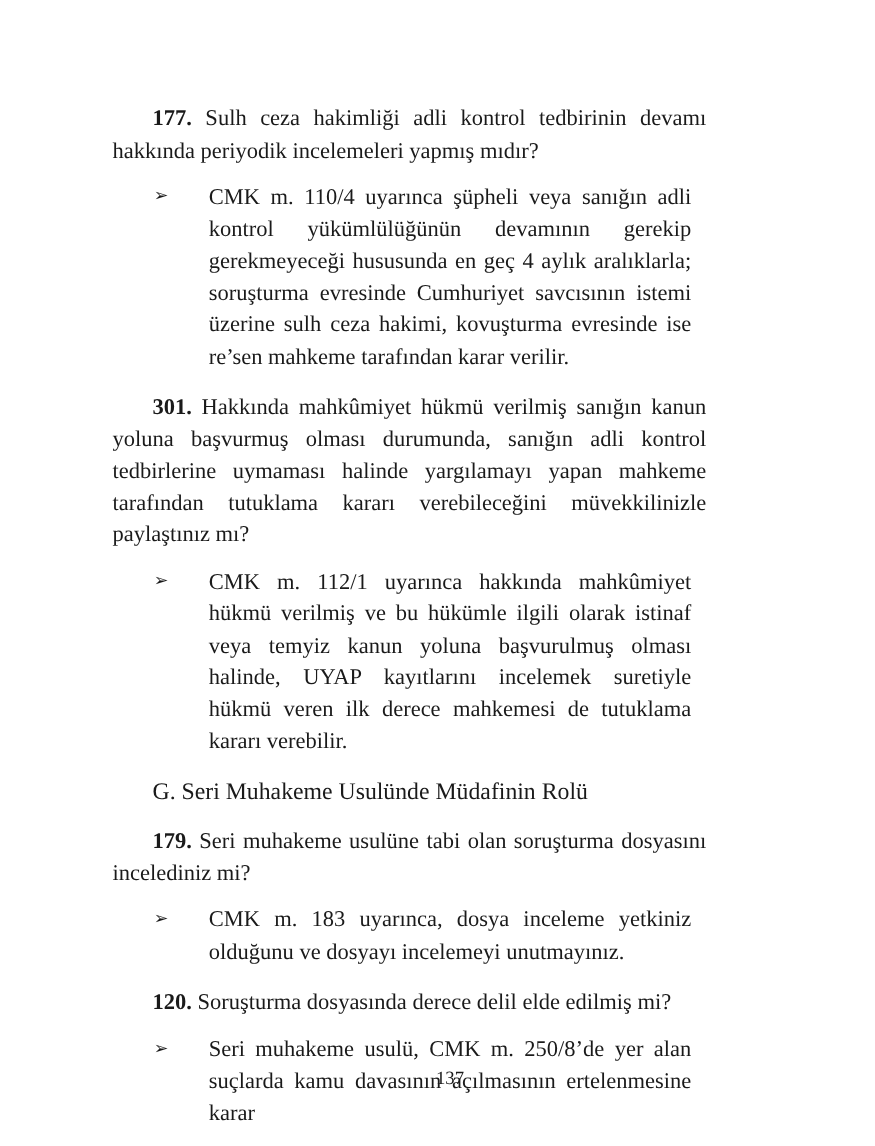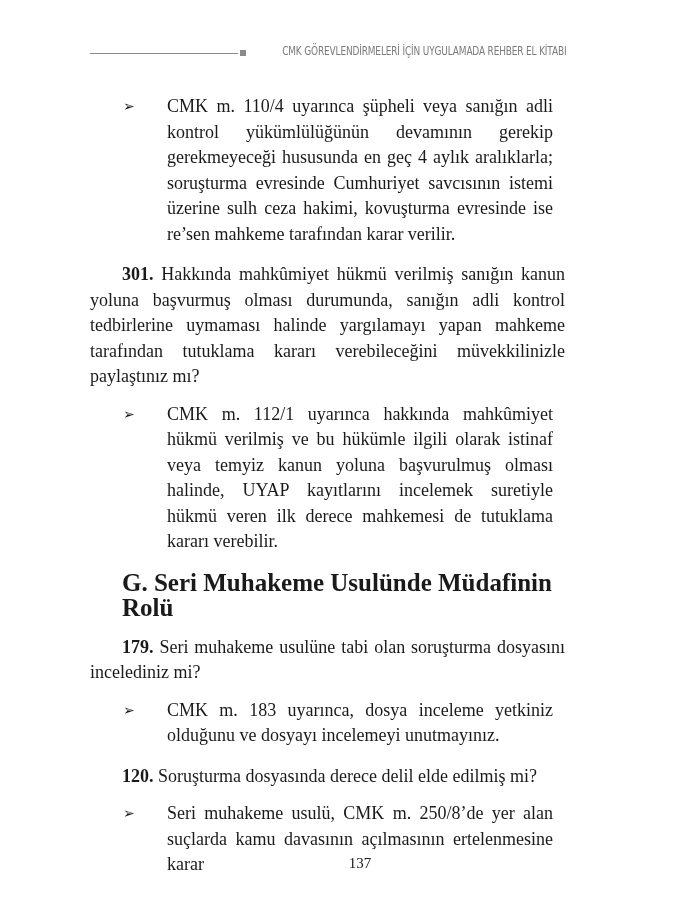--- a/index.html
+++ b/index.html
@@ -11,37 +11,33 @@
   .header-square { position: absolute; left: 150px; top: 6px; width: 6px; height: 6px; background: #8a8a8a; }
   .header-title { position: absolute; right: 0; top: 0; font-family: "DejaVu Sans", sans-serif; font-size: 11.5px; letter-spacing: -0.2px; color: #7a7a7a; white-space: nowrap; transform: scaleX(0.78); transform-origin: right center; }
 
   .content { position: absolute; left: 90px; top: 82px; width: 475px; font-family: "Liberation Serif", serif; font-size: 18px; line-height: 25.5px; color: #1a1a1a; text-align: justify; }
 
   .q { margin: 0; text-indent: 32px; }
   .qnum { font-weight: bold; }
   .ans { position: relative; padding-left: 65px; margin: 11px 0 15px 0; }
   .ans-arrow { position: absolute; left: 33px; top: 0; font-size: 14px; color: #1a1a1a; }
   .ans-text { margin: 12px; }
-  .section { font-weight: bold; font-size: 25px; margin: 12px 0 14px 32px; text-align: left; }
+  .section { font-weight: normal; font-size: 19px; margin: 12px 0 14px 32px; text-align: left; }
 
   .page-number { position: absolute; top: 855px; left: 0; width: 664px; text-align: center; font-family: "Liberation Serif", serif; font-size: 15px; color: #1a1a1a; padding-left: 28px; }
 </style>
 </head>
 <body>
 
 <div class="page">
 
-  <div class="header">
-    <div class="header-rule"></div>
-    <div class="header-square"></div>
-    <div class="header-title">CMK GÖREVLENDİRMELERİ İÇİN UYGULAMADA REHBER EL KİTABI</div>
-  </div>
 
   <div class="content">
 
+    <p class="q"><span class="qnum">177.</span> <span>Sulh ceza hakimliği adli kontrol tedbirinin devamı hakkında periyodik incelemeleri yapmış mıdır?</span></p>
     <div class="ans">
       <span class="ans-arrow">➢</span>
       <p class="ans-text">CMK m. 110/4 uyarınca şüpheli veya sanığın adli kontrol yükümlülüğünün devamının gerekip gerekmeyeceği hususunda en geç 4 aylık aralıklarla; soruşturma evresinde Cumhuriyet savcısının istemi üzerine sulh ceza hakimi, kovuşturma evresinde ise re’sen mahkeme tarafından karar verilir.</p>
     </div>
 
     <p class="q"><span class="qnum">301.</span> <span>Hakkında mahkûmiyet hükmü verilmiş sanığın kanun yoluna başvurmuş olması durumunda, sanığın adli kontrol tedbirlerine uymaması halinde yargılamayı yapan mahkeme tarafından tutuklama kararı verebileceğini müvekkilinizle paylaştınız mı?</span></p>
     <div class="ans">
       <span class="ans-arrow">➢</span>
       <p class="ans-text">CMK m. 112/1 uyarınca hakkında mahkûmiyet hükmü verilmiş ve bu hükümle ilgili olarak istinaf veya temyiz kanun yoluna başvurulmuş olması halinde, UYAP kayıtlarını incelemek suretiyle hükmü veren ilk derece mahkemesi de tutuklama kararı verebilir.</p>
     </div>

